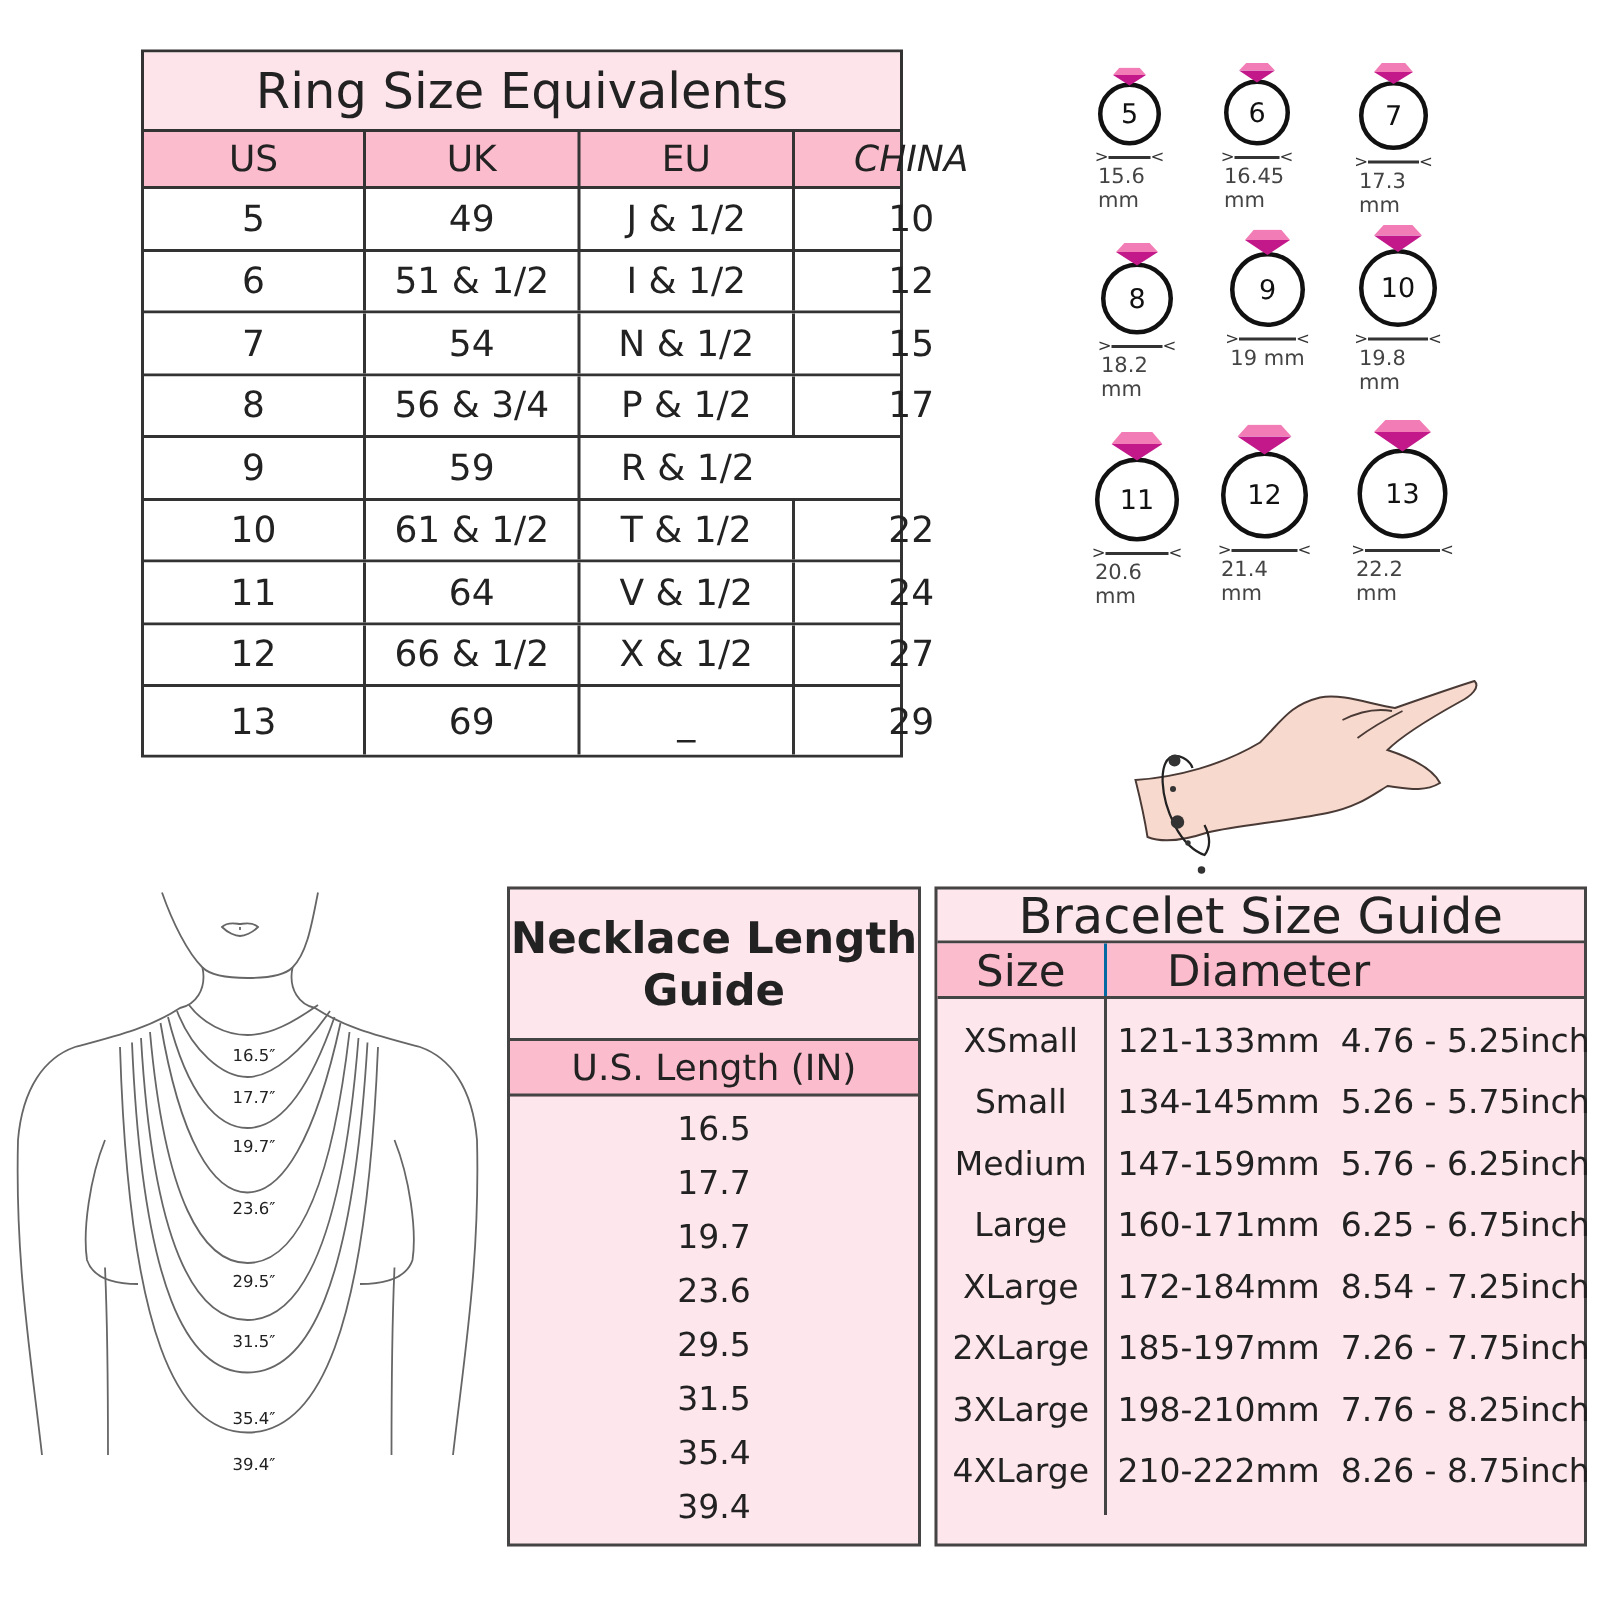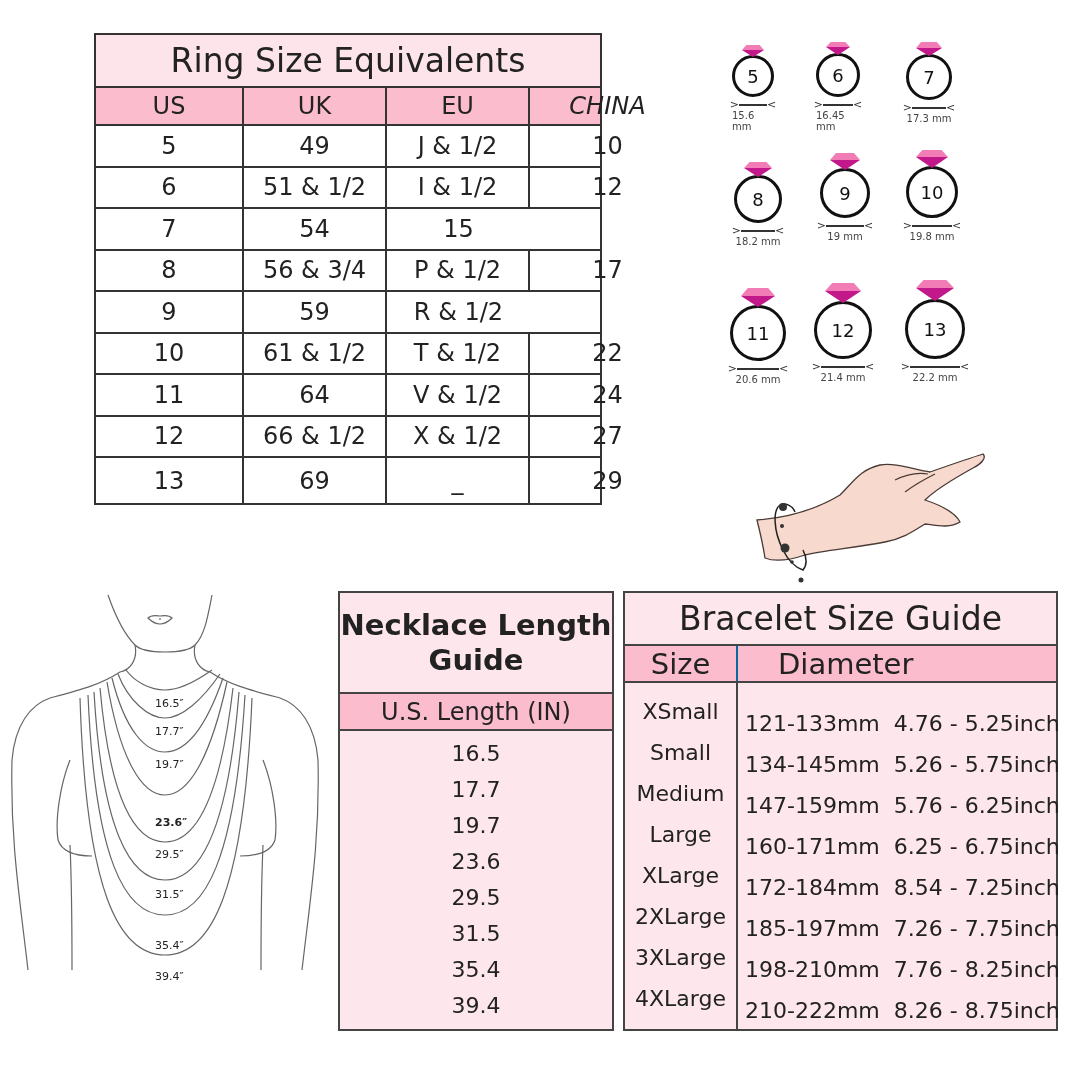--- a/index.html
+++ b/index.html
@@ -42,21 +42,21 @@
   .ring-icon .gem .top { background: #f27cb5; }
   .ring-icon .gem .bottom { width: 0; height: 0; border-left-style: solid; border-right-style: solid; border-top-style: solid; border-left-color: transparent; border-right-color: transparent; border-top-color: #c2188a; }
   .ring-icon .band {
     border: 3px solid #111; border-radius: 50%; background: #fff;
     display: flex; align-items: center; justify-content: center;
     font-size: 18px; color: #111; margin-top: -2px;
   }
   .ring-icon .measure { display: flex; align-items: center; margin-top: 3px; }
   .ring-icon .measure .bar { height: 2px; background: #333; }
   .ring-icon .measure .cap { font-size: 11px; line-height: 10px; color: #333; }
-  .ring-icon .mm { font-size: 10px; color: #444; margin-top: 0px; }
+  .ring-icon .mm { font-size: 14px; color: #444; margin-top: 0px; }
 
   
   .hand { position: absolute; left: 745px; top: 450px; width: 245px; height: 140px; }
 
   
   .neck-figure { position: absolute; left: 0; top: 590px; width: 330px; height: 400px; }
   .neck-label { position: absolute; font-size: 11px; color: #222; }
 
   
   .neck-table {
@@ -73,33 +73,33 @@
   }
   .neck-table .rows { padding-top: 4px; }
   .neck-table .row { height: 36px; display: flex; align-items: center; justify-content: center; font-size: 22px; color: #222; }
 
   
   .brace-table {
     position: absolute; left: 623px; top: 591px; width: 435px; height: 440px;
     border: 2px solid #444; background: #fde6ec;
   }
   .brace-table .title {
-    height: 53px; display: flex; align-items: center; justify-content: center;
+    height: 36px; display: flex; align-items: center; justify-content: center;
     font-size: 33px; color: #222; border-bottom: 2px solid #444;
   }
   .brace-table .head {
     height: 37px; background: #fbbccd; border-bottom: 2px solid #444;
     display: grid; grid-template-columns: 113px 1fr;
   }
   .brace-table .head div { display: flex; align-items: center; font-size: 29px; color: #222; }
   .brace-table .head div:first-child { justify-content: center; border-right: 2px solid #0369a1; }
   .brace-table .head div:last-child { padding-left: 40px; }
   .brace-table .body { display: grid; grid-template-columns: 113px 1fr; height: calc(100% - 92px); }
   .brace-table .body .col-size { border-right: 2px solid #444; padding-top: 8px; }
-  .brace-table .body .col-dia { padding-top: 20px; }
+  .brace-table .body .col-dia { padding-top: 8px; }
   .brace-table .cell { height: 41px; display: flex; align-items: center; font-size: 22px; color: #222; }
   .brace-table .col-size .cell { justify-content: center; }
   .brace-table .col-dia .cell { padding-left: 7px; white-space: pre; }
 </style>
 </head>
 <body>
 
 <div class="ring-table">
   <div class="title-row">Ring Size Equivalents</div>
   <div class="head-row">
@@ -116,20 +116,21 @@
   </div>
   <div class="body-row">
     <div>6</div>
     <div>51 &amp; 1/2</div>
     <div>I &amp; 1/2</div>
     <div>12</div>
   </div>
   <div class="body-row">
     <div>7</div>
     <div>54</div>
+    <div>N &amp; 1/2</div>
     <div>15</div>
   </div>
   <div class="body-row">
     <div>8</div>
     <div>56 &amp; 3/4</div>
     <div>P &amp; 1/2</div>
     <div>17</div>
   </div>
   <div class="body-row">
     <div>9</div>
@@ -330,21 +331,21 @@
     <path d="M107,92 C120,170 142,205 165,205 C188,205 210,170 227,92"></path>
     <path d="M100,98 C110,210 135,252 165,252 C195,252 220,210 233,98"></path>
     <path d="M94,102 C102,240 130,290 165,290 C200,290 228,240 239,102"></path>
     <path d="M88,105 C95,270 125,325 165,325 C205,325 235,270 245,105"></path>
     <path d="M80,108 C86,300 118,365 165,365 C212,365 244,300 252,108"></path>
   </g>
 </svg>
 <div class="neck-label" style="left:155px;top:697px;">16.5″</div>
 <div class="neck-label" style="left:155px;top:725px;">17.7″</div>
 <div class="neck-label" style="left:155px;top:758px;">19.7″</div>
-<div class="neck-label" style="left:155px;top:816px;font-weight:bold;">23.6″</div>
+<div class="neck-label" style="left:155px;top:799px;">23.6″</div>
 <div class="neck-label" style="left:155px;top:848px;">29.5″</div>
 <div class="neck-label" style="left:155px;top:888px;">31.5″</div>
 <div class="neck-label" style="left:155px;top:939px;">35.4″</div>
 <div class="neck-label" style="left:155px;top:970px;">39.4″</div>
 
 <div class="neck-table">
   <div class="title">
     <span>Necklace Length</span>
     <span>Guide</span>
   </div>

